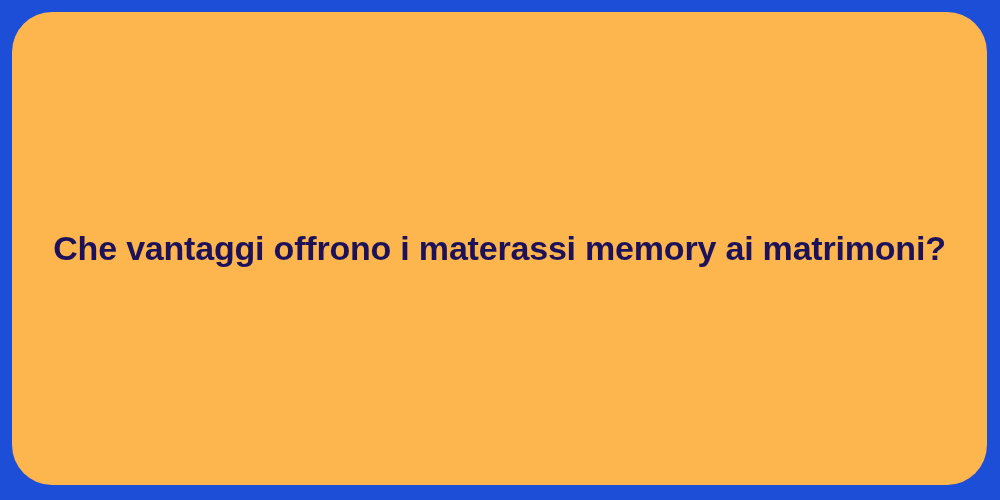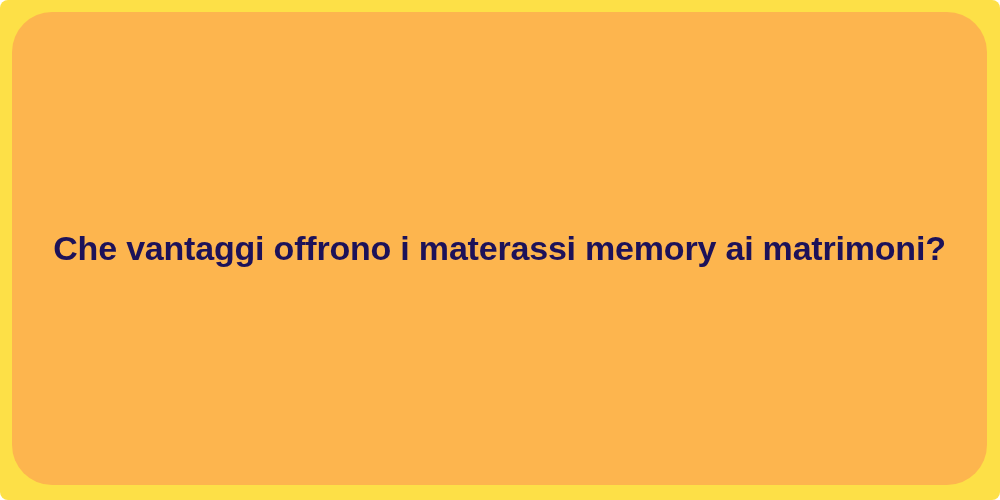--- a/index.html
+++ b/index.html
@@ -45,17 +45,17 @@
     font-weight: bold;
     line-height: 1.25;
     letter-spacing: -0.2px;
     text-align: center;
     white-space: nowrap;
   }
 </style>
 </head>
 <body>
 
-<div id="canvas" style="background: #fde047; border-radius: 8px;">
+<div id="canvas" style="background: #1d4ed8;">
   <div id="card" style="background: rgb(253, 181, 78); border-radius: 40px;">
     <h1 id="headline" style="color: rgb(29, 18, 89);">Che vantaggi offrono i materassi memory ai matrimoni?</h1>
   </div>
 </div>
 
 </body></html>

